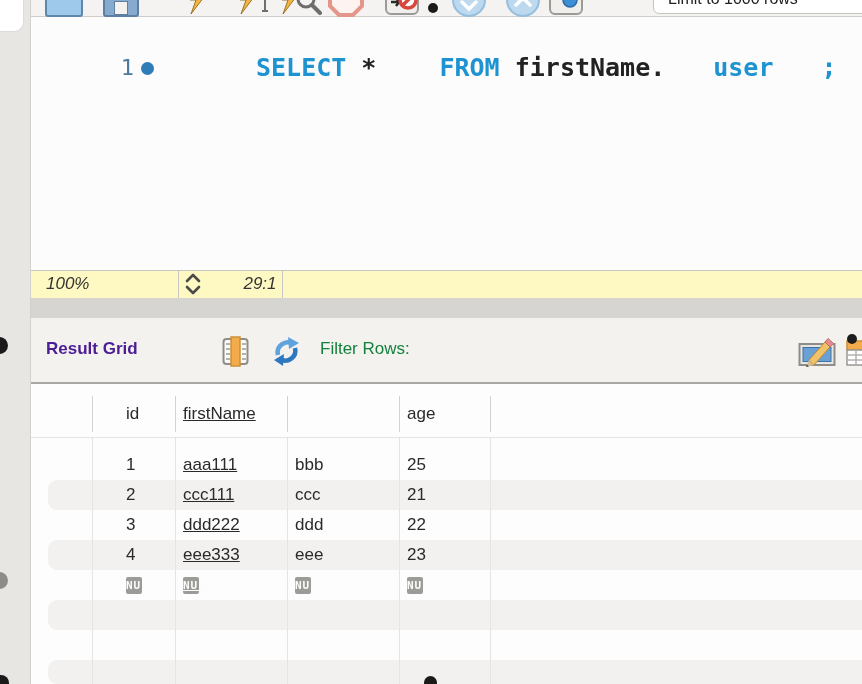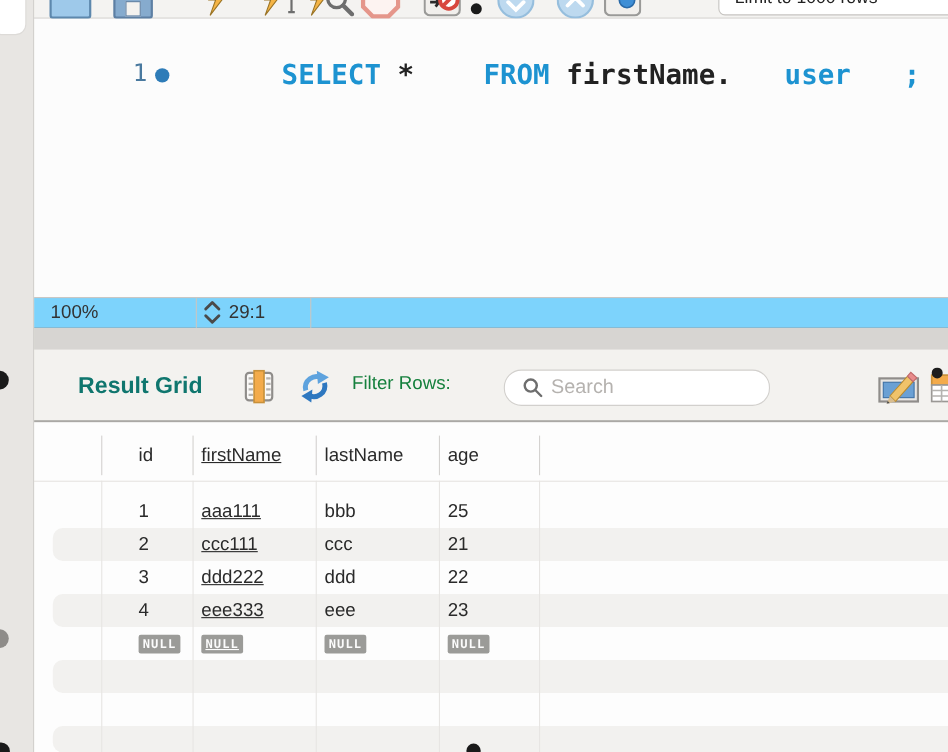--- a/index.html
+++ b/index.html
@@ -19,53 +19,53 @@
   #editor{position:absolute;left:30px;top:17px;right:0;height:253px;background:#fcfcfc;}
   #gutter-num{position:absolute;left:80px;top:38px;width:24px;text-align:right;
               font-family:"DejaVu Sans Mono",monospace;font-size:22px;color:#49799f;}
   #stmt-dot{position:absolute;left:111px;top:45px;width:13px;height:13px;border-radius:50%;background:#2e7cb8;}
   #code-line{position:absolute;left:178px;top:36px;font-family:"DejaVu Sans Mono",monospace;
              font-size:25px;font-weight:bold;white-space:pre;color:#222;}
   #code-line .kw{color:#1d93d1;margin-left:48px;}
   #code-line .plain{color:#222;font-weight:bold;}
 
   
-  #statusbar{position:absolute;left:30px;top:270px;right:0;height:27px;background:#7dd3fc;
-             border-top:1px solid #c9c7c4;border-bottom:1px solid #404040;font-size:17px;color:#333;}
+  #statusbar{position:absolute;left:30px;top:270px;right:0;height:27px;background:#fef9c3;
+             border-top:1px solid #c9c7c4;border-bottom:1px solid #404040;font-size:17px;color:#333;font-style:italic;}
   .sb-sep{position:absolute;top:0;bottom:0;width:1px;background:#c8c6c3;}
   #sb-zoom{position:absolute;left:16px;top:3px;}
   #sb-stepper{position:absolute;left:152px;top:1px;width:22px;height:24px;}
-  #sb-pos{position:absolute;left:178px;top:3px;width:104px;}
+  #sb-pos{position:absolute;left:178px;top:3px;width:104px;text-align:center;}
 
   
   #band{position:absolute;left:30px;top:298px;right:0;height:20px;background:#d7d5d2;}
 
   
   #rg-toolbar{position:absolute;left:30px;top:318px;right:0;height:64px;background:#f3f2ef;
               border-bottom:2px solid #aaa8a5;}
-  #rg-title{position:absolute;left:41px;top:21px;font-size:21px;font-weight:bold;color:#0f766e;}
+  #rg-title{position:absolute;left:16px;top:21px;font-size:17px;font-weight:bold;color:#4c1d95;}
   #filter-label{position:absolute;left:290px;top:21px;font-size:17px;color:#15803d;}
   #search-box{position:absolute;left:428px;top:18px;width:240px;height:31px;background:#fff;
               border:1px solid #d2d0cd;border-radius:16px;}
   #search-box input{position:absolute;left:40px;top:3px;width:185px;border:none;outline:none;
               font-size:18px;color:#444;background:transparent;font-family:"Liberation Sans",sans-serif;}
   #search-box input::placeholder{color:#b5b2af;}
   #edit-label{position:absolute;left:707px;top:21px;font-size:17px;color:#222;margin-top:44px;}
 
   
   #grid{position:absolute;left:30px;top:384px;right:0;bottom:0;background:#fdfdfd;}
   .colline-h{position:absolute;top:12px;height:36px;width:1px;background:#d4d2d0;}
   .colline-b{position:absolute;top:53px;bottom:0;width:1px;background:#e7e5e3;}
   #hdr-border{position:absolute;left:0;right:0;top:53px;height:1px;background:#e6e4e2;}
   .hcell{position:absolute;top:12px;height:36px;line-height:36px;font-size:17px;color:#2a2a2a;}
   .stripe{position:absolute;left:18px;right:0;height:30px;background:#f2f1ef;border-radius:9px 0 0 9px;}
   .row{position:absolute;left:0;right:0;height:30px;}
   .cell{position:absolute;height:30px;line-height:30px;font-size:17px;color:#2a2a2a;}
   .c0{left:70px;margin-left:26px;} .c1{left:153px;text-decoration:underline;} .c2{left:265px;} .c3{left:377px;}
-  .nullbadge{position:absolute;top:7px;width:38px;height:17px;background:#9b9b98;border-radius:2px;
+  .nullbadge{position:absolute;top:7px;width:16px;height:17px;background:#9b9b98;border-radius:2px;
              color:#fcfcfc;font-family:"DejaVu Sans Mono",monospace;font-size:11px;font-weight:bold;
              text-align:center;line-height:17px;letter-spacing:1px;}
   #watermark{position:absolute;right:18px;top:258px;font-size:16px;color:#c9c6c3;}
 
   
   #left-strip{position:absolute;left:0;top:0;width:30px;height:684px;background:#e8e6e3;
               border-right:1px solid #d3d1ce;}
   #corner-pill{position:absolute;left:-8px;top:-12px;width:30px;height:42px;background:#fff;
                border:1px solid #dddbd8;border-radius:10px;}
   .dot{position:absolute;border-radius:50%;background:#1a1a1a;}
@@ -162,27 +162,20 @@
 
     <svg class="abs" style="left:240px;top:18px;" width="32" height="31" viewBox="0 0 32 31">
       <path d="M8 19 A10 10 0 0 1 23 8" fill="none" stroke="#5ea3de" stroke-width="4.5"></path>
       <polygon points="18,1 29,7 19,13" fill="#5ea3de"></polygon>
       <path d="M25 12 A10 10 0 0 1 10 23" fill="none" stroke="#2e78c0" stroke-width="4.5"></path>
       <polygon points="14,18 4,24 13,30" fill="#2e78c0"></polygon>
     </svg>
 
     <span id="filter-label">Filter Rows:</span>
 
-    <div id="search-box">
-      <svg class="abs" style="left:16px;top:6px;" width="19" height="19" viewBox="0 0 19 19">
-        <circle cx="7.5" cy="7.5" r="5.5" fill="none" stroke="#6e6e6e" stroke-width="2.2"></circle>
-        <line x1="12" y1="12" x2="17" y2="17" stroke="#6e6e6e" stroke-width="2.2" stroke-linecap="round"></line>
-      </svg>
-      <input type="text" value="" placeholder="Search" style="">
-    </div>
 
     <span id="edit-label">Edit:</span>
 
     <svg class="abs" style="left:768px;top:19px;" width="38" height="30" viewBox="0 0 38 30">
       <rect x="1.5" y="7" width="35" height="21" fill="#e8e6e3" stroke="#8f8d8a" stroke-width="2"></rect>
       <rect x="5" y="10.5" width="28" height="14" fill="#6aa0d4" stroke="#3f72a6" stroke-width="1"></rect>
       <polygon points="11,23 27,5 32,10 16,28" fill="#f0c36a" stroke="#b98a2e" stroke-width="1"></polygon>
       <polygon points="27,5 30,1.5 35.5,6.5 32,10" fill="#e88b8b" stroke="#c06a6a" stroke-width="1"></polygon>
       <polygon points="11,23 16,28 8,30" fill="#d8bd8f"></polygon>
       <polygon points="9,27.5 11,29.5 8,30" fill="#4a4a4a"></polygon>
@@ -211,21 +204,20 @@
 
     <div class="colline-b" style="left:62px;"></div>
     <div class="colline-b" style="left:145px;"></div>
     <div class="colline-b" style="left:257px;"></div>
     <div class="colline-b" style="left:369px;"></div>
     <div class="colline-b" style="left:460px;"></div>
     <div id="hdr-border"></div>
 
     <div class="hcell c0">id</div>
     <div class="hcell c1">firstName</div>
-    <div class="hcell c2">lastName</div>
     <div class="hcell c3">age</div>
 
     <div class="row" style="top:66px;">
       <span class="cell c0">1</span>
       <span class="cell c1">aaa111</span>
       <span class="cell c2">bbb</span>
       <span class="cell c3">25</span>
     </div>
     <div class="row" style="top:96px;">
       <span class="cell c0">2</span>

